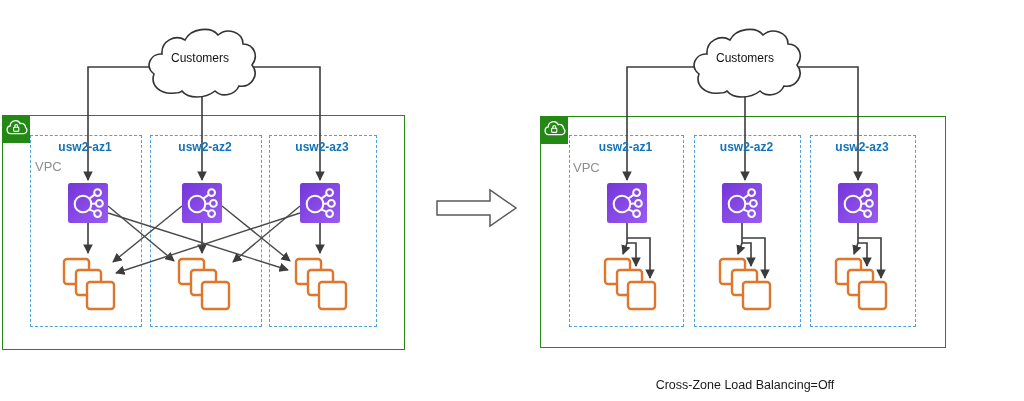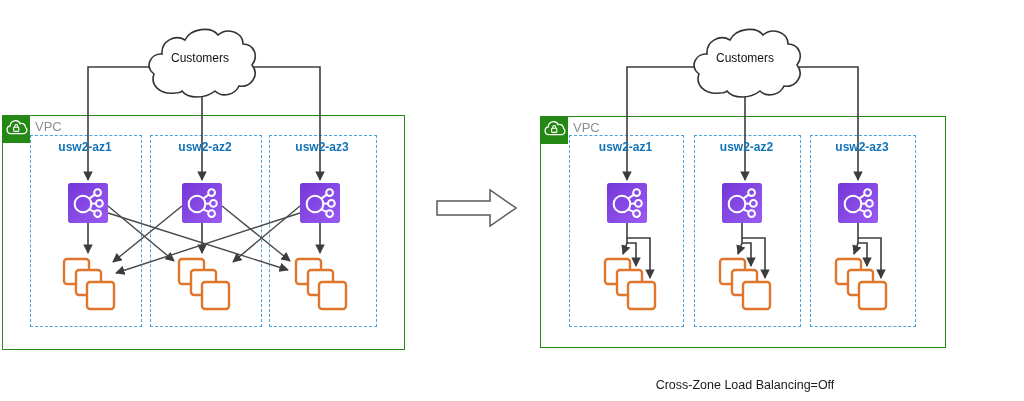--- a/index.html
+++ b/index.html
@@ -12,21 +12,21 @@
     position:absolute;border:1.5px solid #248814;background:transparent;
   }
   .az-box{
     position:absolute;border:1.5px dashed #4DA1DC;background:transparent;
   }
   .az-label{
     position:absolute;height:15px;text-align:center;
     color:#1273B8;font-size:12px;font-weight:700;line-height:15px;
   }
   .vpc-label{
-    position:absolute;color:#8F8F8F;font-size:13px;font-weight:400;
+    position:absolute;color:#8F8F8F;font-size:13px;font-weight:400;margin-top:40px;
   }
   .customers-label{
     position:absolute;width:120px;text-align:center;color:#111111;
     font-size:12px;line-height:14px;
   }
   .caption{
     position:absolute;width:300px;text-align:center;color:#1a1a1a;
     font-size:12.5px;line-height:15px;
   }
 </style>

